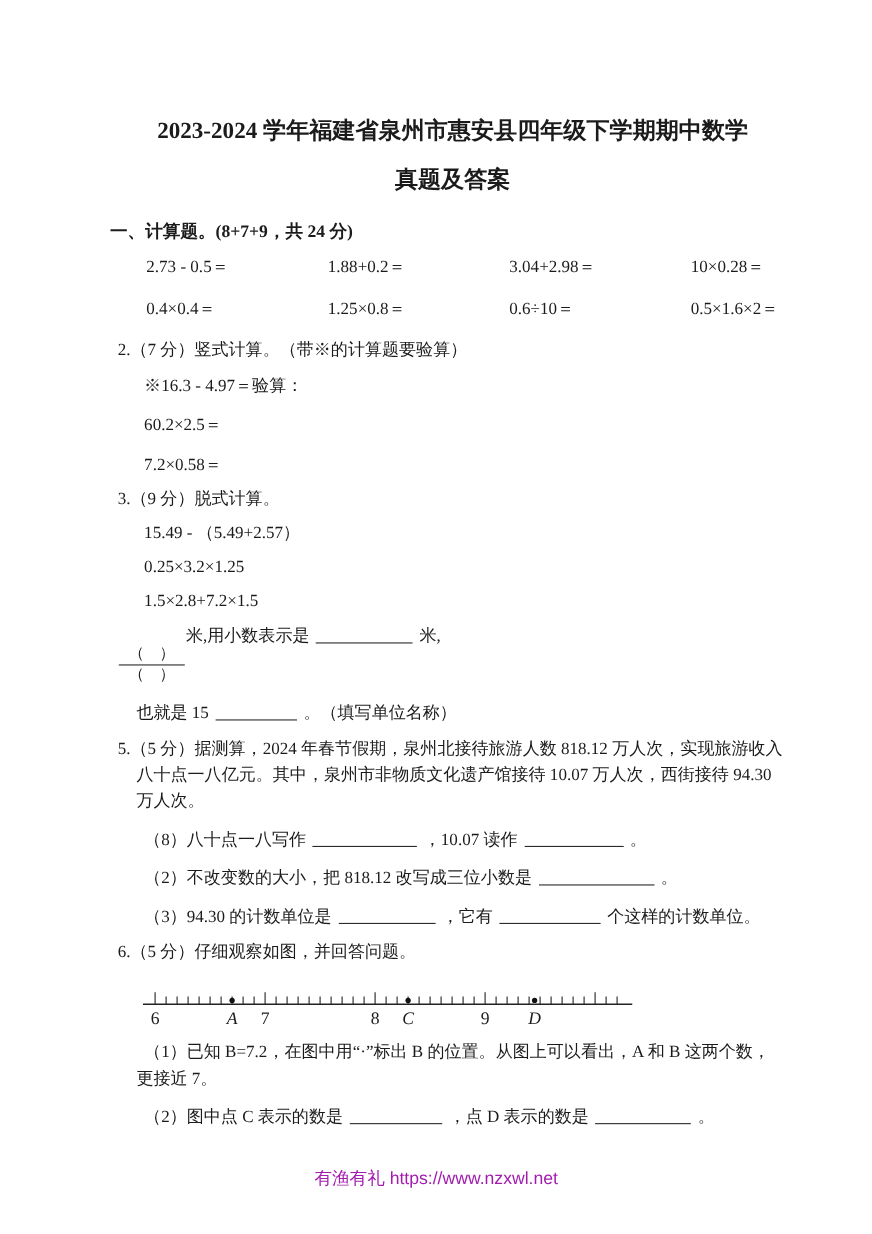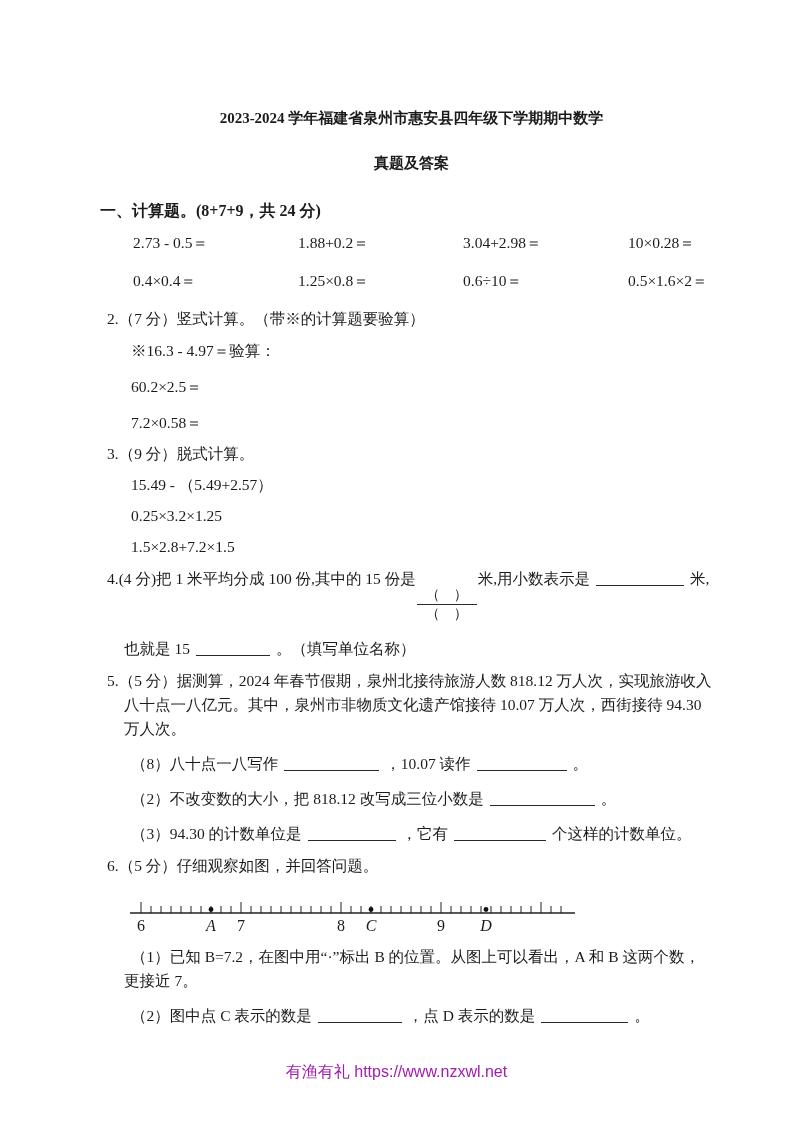--- a/index.html
+++ b/index.html
@@ -9,21 +9,21 @@
     background:#ffffff;
     box-sizing:border-box;
     padding:96px 70px 0 100px;
     font-family:"Liberation Serif","DejaVu Serif",serif;
     color:#1b1b1b;
     font-size:15.5px;
     line-height:24px;
     overflow:hidden;
   }
   .title{
-    font-size:15px;font-weight:700;text-align:center;
+    font-size:21px;font-weight:700;text-align:center;
     line-height:45px;margin:0 0 13px 0;
   }
   .sec-heading{font-weight:700;font-size:16px;margin-top:12px;}
   .q-start{margin-left:7px;margin-top:11px;}
   .q-cont{margin-left:24px;}
   .sub-line{margin-left:31px;margin-top:11px;}
   .expr-row{display:flex;margin-left:33px;margin-top:8px;gap:48px;}
   .expr-row .expr{width:117px;flex:0 0 auto;}
   .expr-row .expr:last-child{width:auto;}
   .expr-line{margin-left:31px;margin-top:12px;}
@@ -81,21 +81,21 @@
   <div class="expr-line">60.2×2.5＝</div>
   <div class="expr-line">7.2×0.58＝</div>
 
   <div class="q-line q-start mt7">3.（9 分）脱式计算。</div>
   <div class="expr-line mt7">15.49 - （5.49+2.57）</div>
   <div class="expr-line mt7">0.25×3.2×1.25</div>
   <div class="expr-line mt7">1.5×2.8+7.2×1.5</div>
 
 
   <div class="q-line q-start mt8">
-    <span>4.(4 分)把 1 米平均分成 100 份,其中的 15 份是</span><span class="frac">
+    <span class="frac">
         <span class="frac-num">（　）</span>
         <span class="frac-den">（　）</span>
       </span><span>米,用小数表示是</span><span class="blank w88"></span><span>米,</span>
   </div>
   <div class="q-line q-cont mt15">
     <span>也就是 15</span><span class="blank w74"></span><span>。（填写单位名称）</span>
   </div>
 
   <div class="q-line q-start mt8">5.（5 分）据测算，2024 年春节假期，泉州北接待旅游人数 818.12 万人次，实现旅游收入</div>
   <div class="q-line q-cont">八十点一八亿元。其中，泉州市非物质文化遗产馆接待 10.07 万人次，西街接待 94.30</div>

